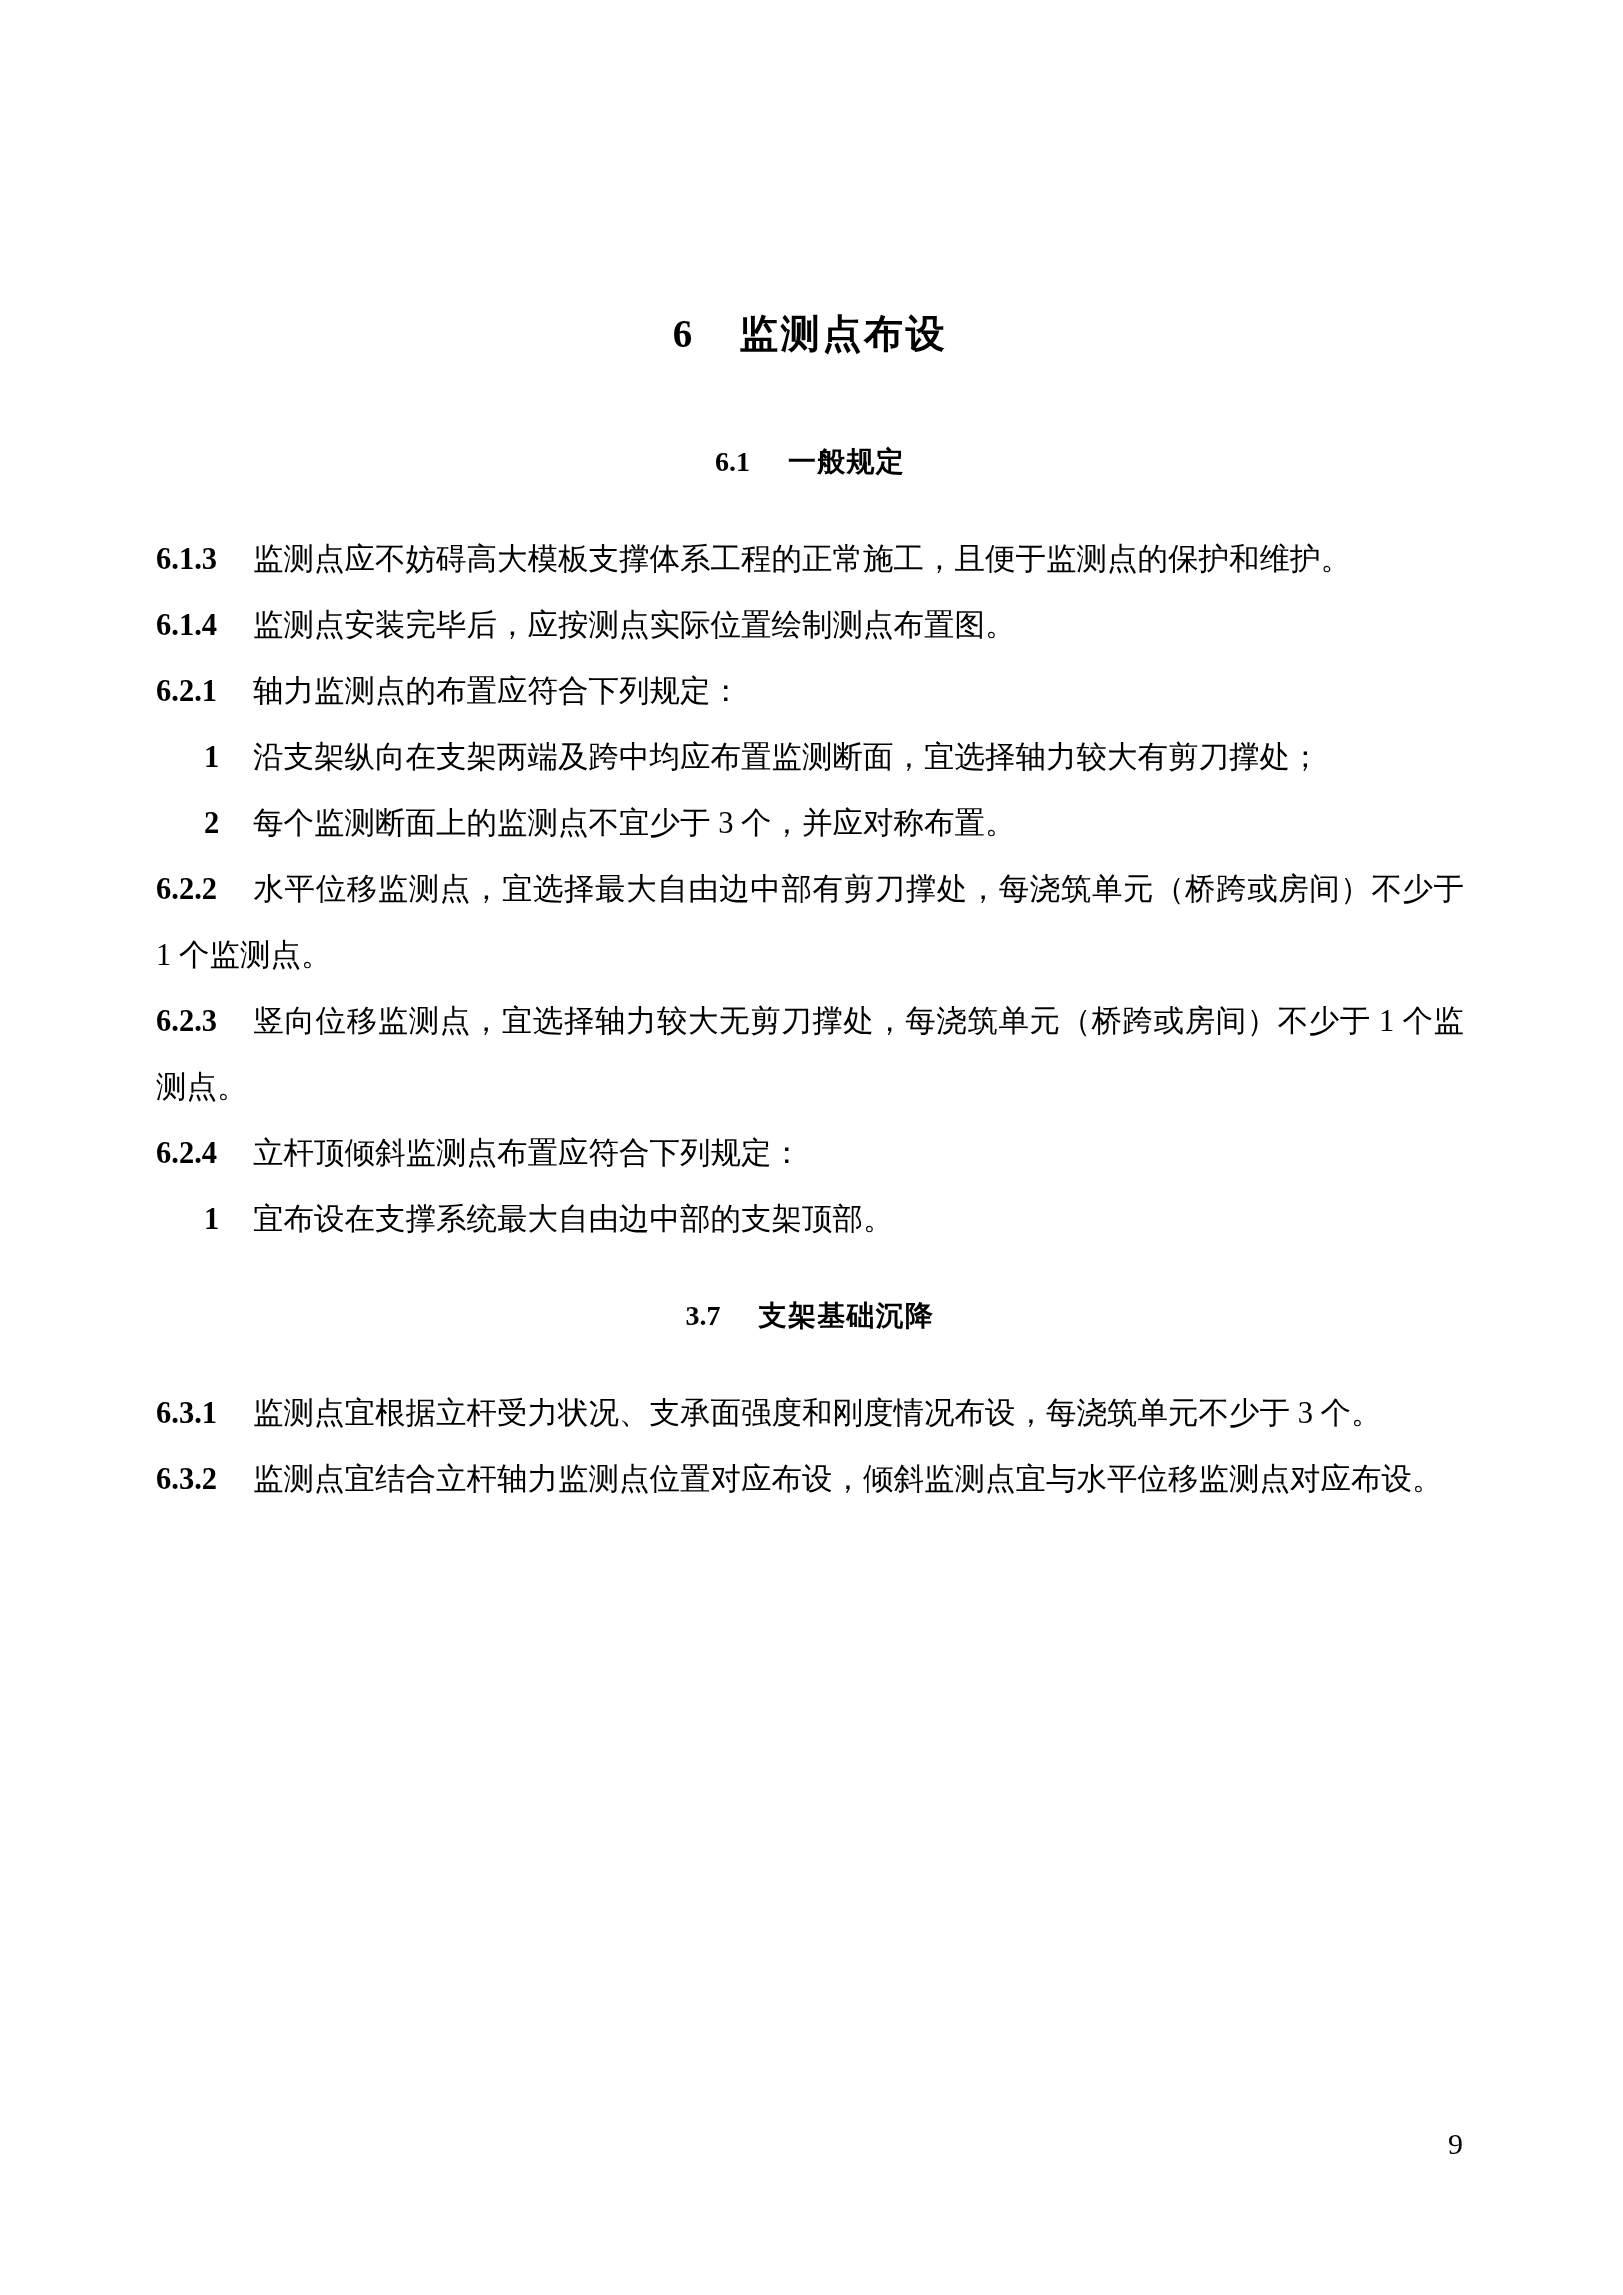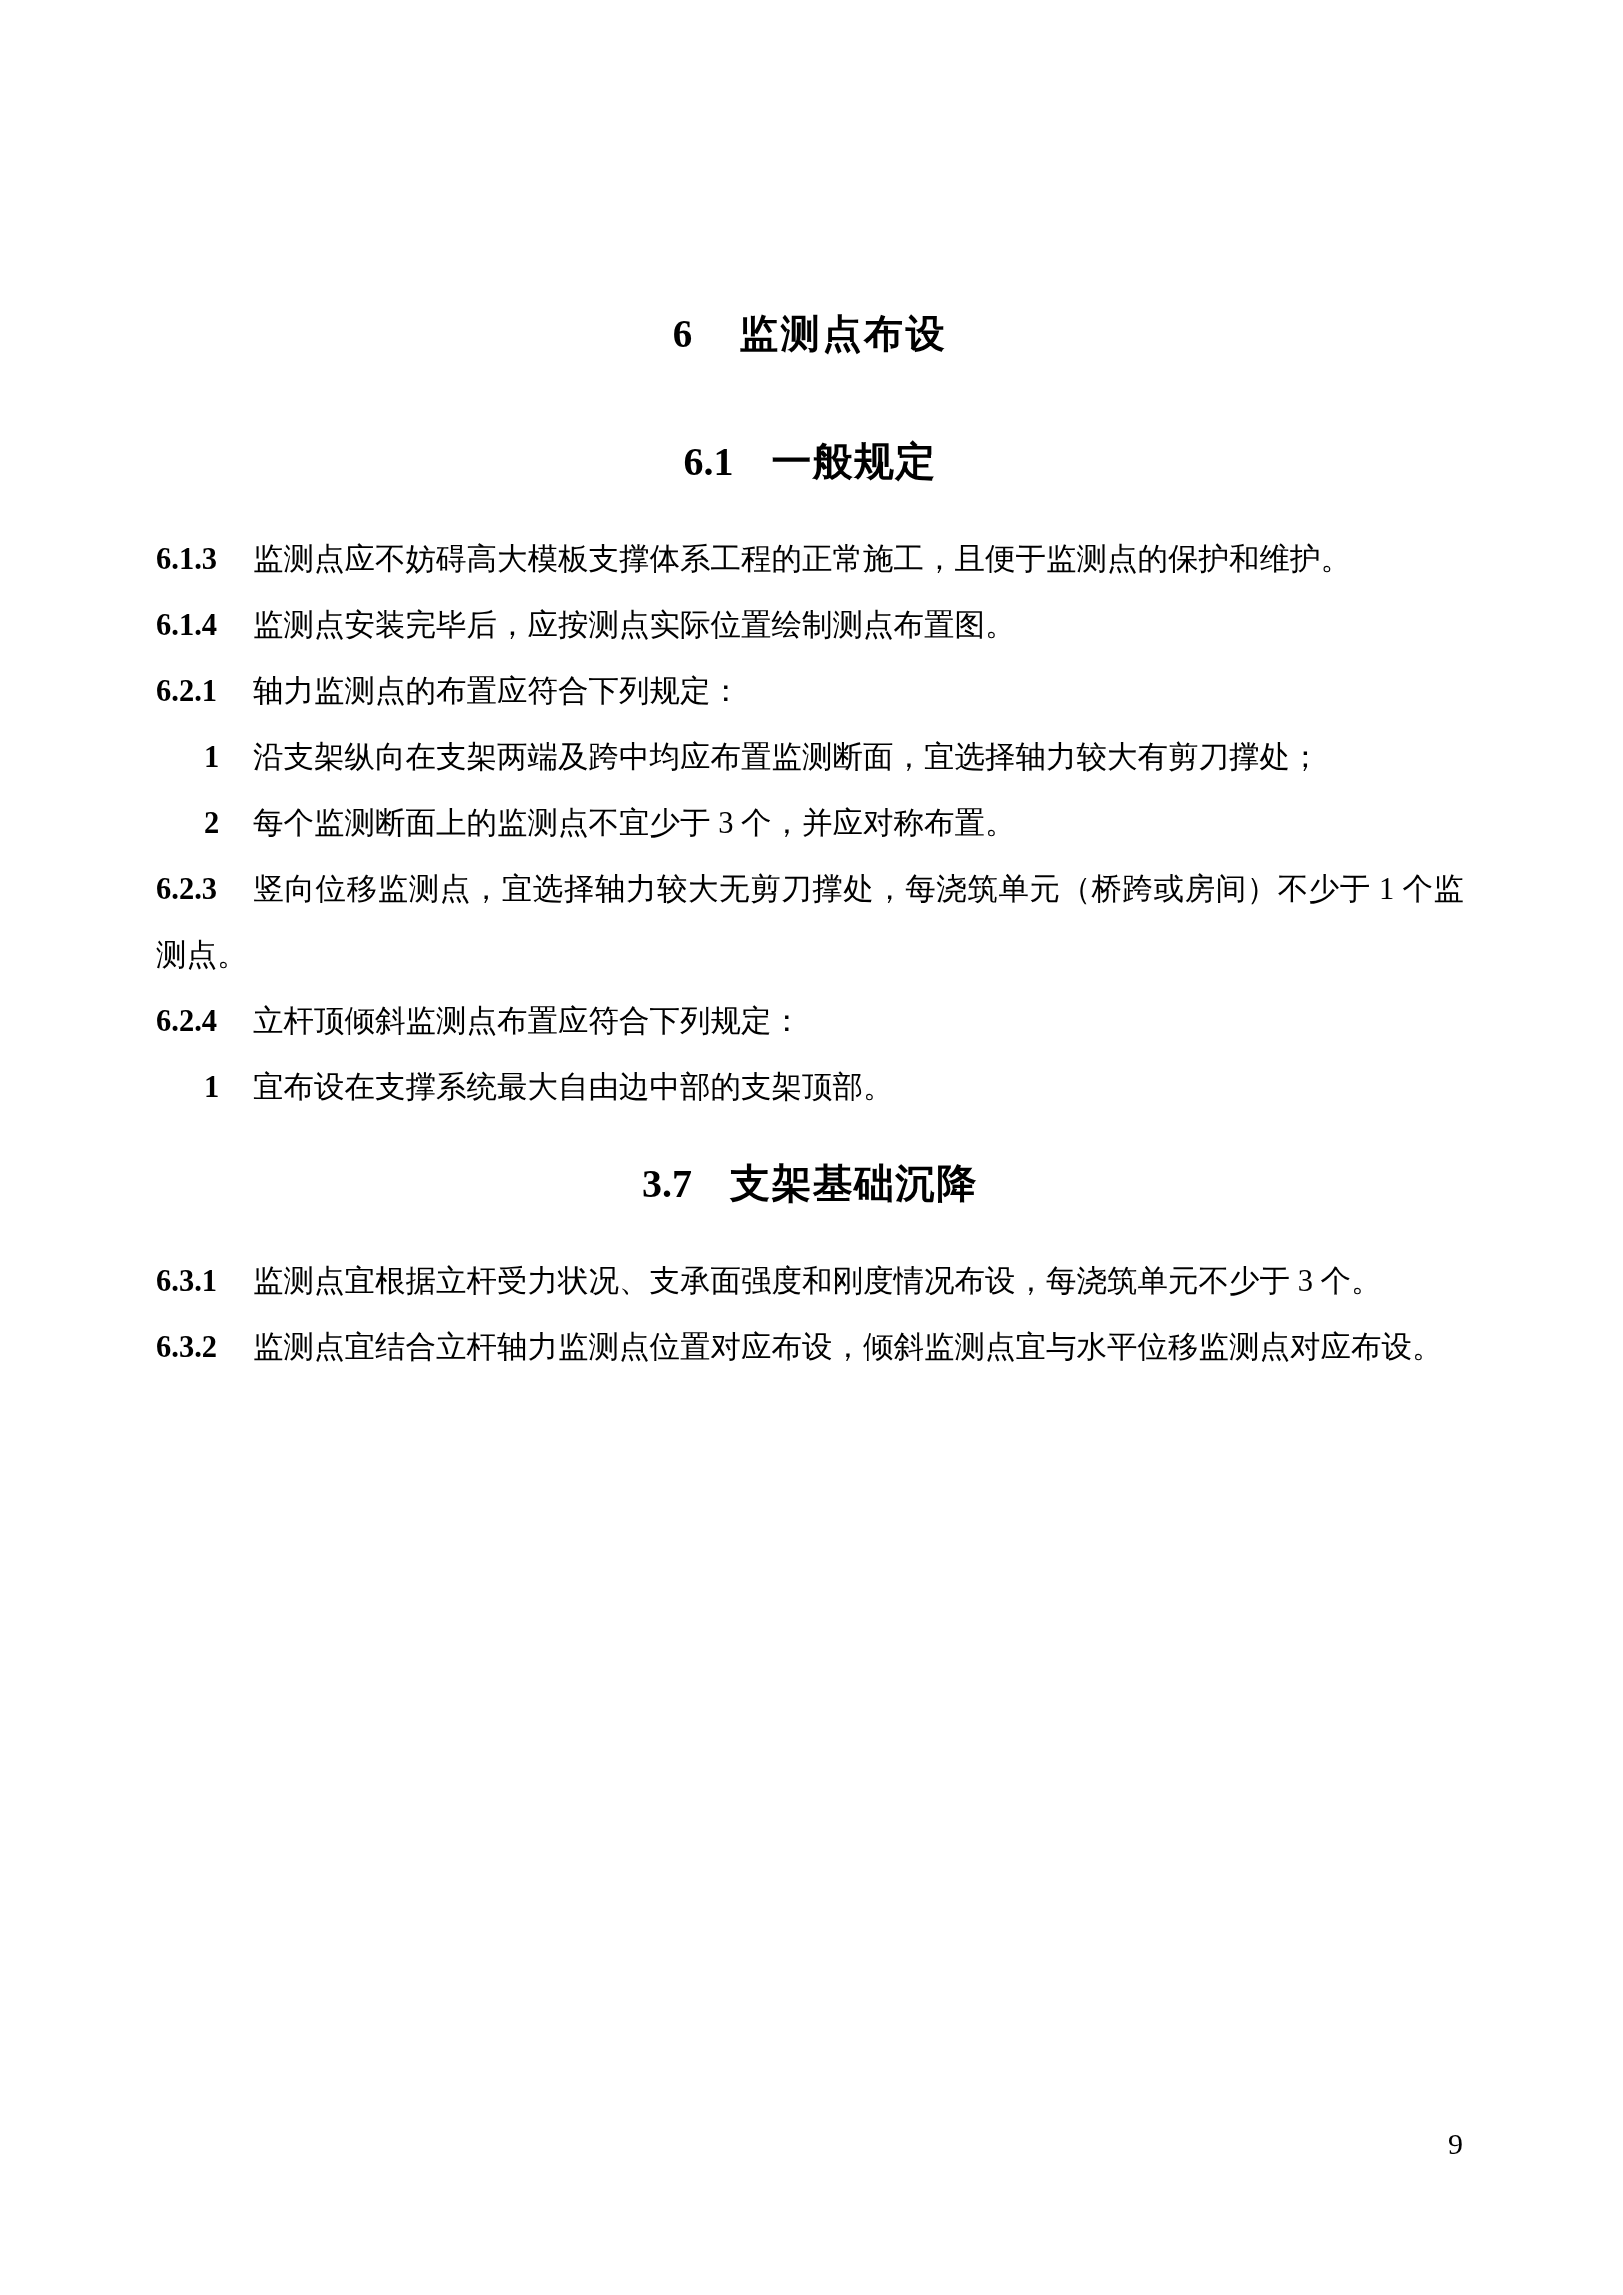--- a/index.html
+++ b/index.html
@@ -35,21 +35,21 @@
     text-align: center;
     letter-spacing: 2.6px;
     white-space: nowrap;
   }
   .doc-title .t-num {
     margin-right: 47px;
     letter-spacing: 0;
   }
   .sec-heading {
     margin: 31px 0 31px 0;
-    font-size: 40px;
+    font-size: 28px;
     line-height: 66px;
     font-weight: bold;
     text-align: center;
     letter-spacing: 1.3px;
     white-space: nowrap;
   }
   .sec-heading .h-num {
     margin-right: 38px;
     letter-spacing: 0;
   }
@@ -107,20 +107,23 @@
     <p class="clause">
       <span class="c-num">6.2.1</span><span class="c-text">轴力监测点的布置应符合下列规定：</span>
     </p>
     <p class="subitem">
       <span class="i-num">1</span><span class="i-text">沿支架纵向在支架两端及跨中均应布置监测断面，宜选择轴力较大有剪刀撑处；</span>
     </p>
     <p class="subitem">
       <span class="i-num">2</span><span class="i-text">每个监测断面上的监测点不宜少于 3 个，并应对称布置。</span>
     </p>
     <p class="clause">
+      <span class="c-num">6.2.2</span><span class="c-text">水平位移监测点，宜选择最大自由边中部有剪刀撑处，每浇筑单元（桥跨或房间）不少于 1 个监测点。</span>
+    </p>
+    <p class="clause">
       <span class="c-num">6.2.3</span><span class="c-text">竖向位移监测点，宜选择轴力较大无剪刀撑处，每浇筑单元（桥跨或房间）不少于 1 个监测点。</span>
     </p>
     <p class="clause">
       <span class="c-num">6.2.4</span><span class="c-text">立杆顶倾斜监测点布置应符合下列规定：</span>
     </p>
     <p class="subitem">
       <span class="i-num">1</span><span class="i-text">宜布设在支撑系统最大自由边中部的支架顶部。</span>
     </p>
 
     <h2 class="sec-heading">

